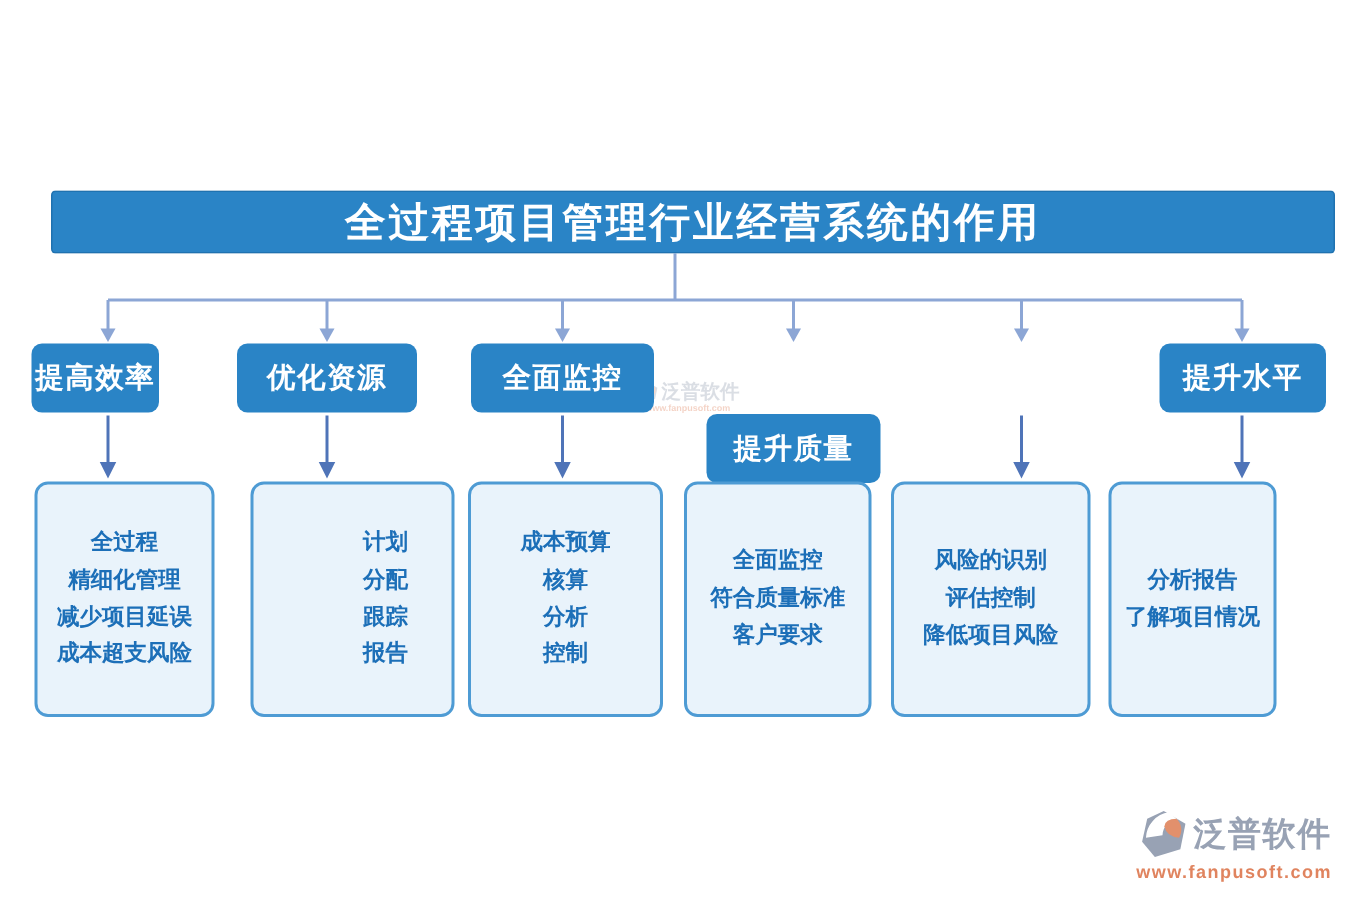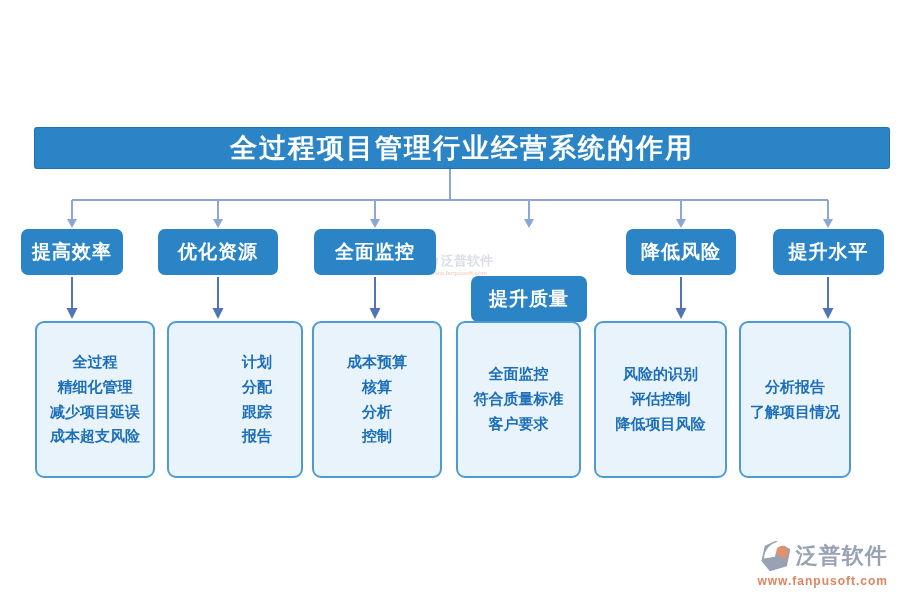--- a/index.html
+++ b/index.html
@@ -42,21 +42,21 @@
     background: var(--detail-bg);
     border:2px solid var(--detail-border);
     border-radius:9px;
     box-sizing:border-box;
     display:flex; align-items:center; justify-content:center;
     text-align:center;
     color: var(--detail-text);
     font-size:15px; font-weight:bold; line-height:1.65;
     white-space:pre-line;
   }
-  .c1h { left:21px;  width:102px; }  .c1d { left:23px;  width:120px;margin-left:12px; }
+  .c1h { left:21px;  width:85px; }  .c1d { left:23px;  width:120px; }
   .c2h { left:158px; width:120px; }  .c2d { left:167px; width:136px;padding-left:44px; }
   .c3h { left:314px; width:122px; }  .c3d { left:312px; width:130px; }
   .c4h { left:471px; width:116px;margin-top:47px; }  .c4d { left:456px; width:125px; }
   .c5h { left:626px; width:110px; }  .c5d { left:594px; width:133px; }
   .c6h { left:773px; width:111px; }  .c6d { left:739px; width:112px; }
 
   .logo {
     position:absolute; right:12px; bottom:12px;
     display:flex; flex-direction:column; align-items:center;
   }
@@ -122,21 +122,20 @@
       </svg>
       <span class="wm-name">泛普软件</span>
     </div>
     <span class="wm-url">www.fanpusoft.com</span>
   </div>
 
   <div class="hbox c1h">提高效率</div>
   <div class="hbox c2h">优化资源</div>
   <div class="hbox c3h">全面监控</div>
   <div class="hbox c4h">提升质量</div>
-  <div class="hbox c5h">降低风险</div>
   <div class="hbox c6h">提升水平</div>
 
   <div class="dbox c1d">全过程
 精细化管理
 减少项目延误
 成本超支风险</div>
   <div class="dbox c2d">计划
 分配
 跟踪
 报告</div>

